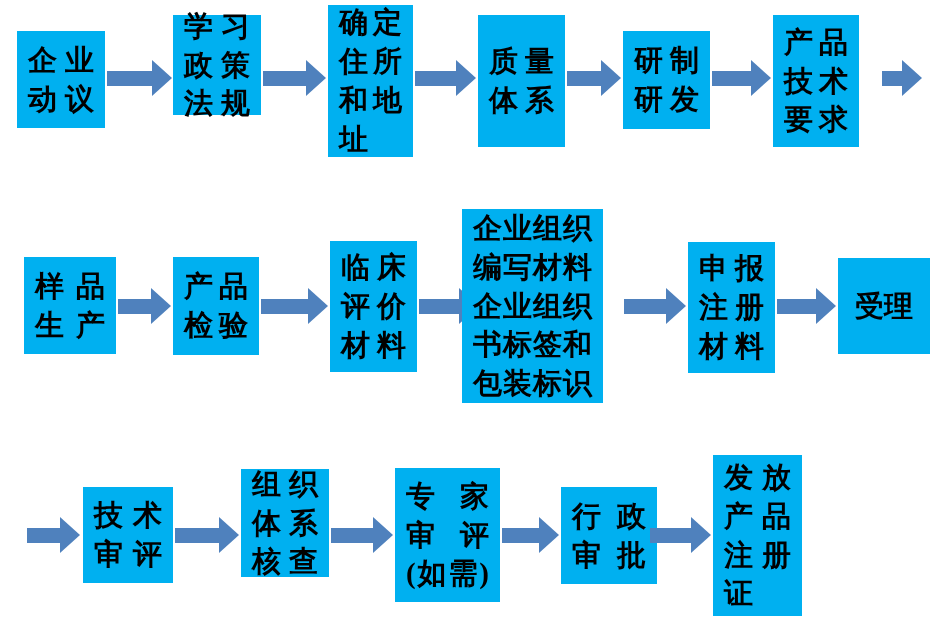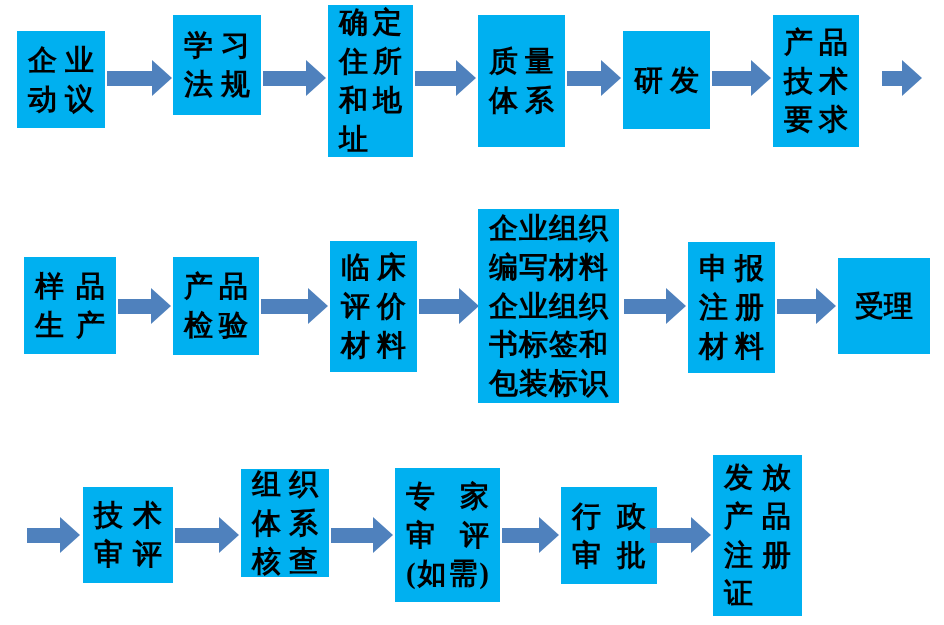--- a/index.html
+++ b/index.html
@@ -68,20 +68,21 @@
     <div class="bline">动议</div>
   </div>
 
   <div class="arrow" style="left:107px; top:78px; width:65px">
     <div class="shaft"></div>
     <div class="head"></div>
   </div>
 
   <div class="box" style="left:173px; top:15px; width:88px; height:100px">
     <div class="bline">学习</div>
+    <div class="bline">政策</div>
     <div class="bline">法规</div>
   </div>
 
   <div class="arrow" style="left:263px; top:78px; width:63px">
     <div class="shaft"></div>
     <div class="head"></div>
   </div>
 
   <div class="box" style="left:328px; top:5px; width:85px; height:152px">
     <div class="bline">确定</div>
@@ -99,20 +100,21 @@
     <div class="bline">质量</div>
     <div class="bline">体系</div>
   </div>
 
   <div class="arrow" style="left:567px; top:78px; width:54px">
     <div class="shaft"></div>
     <div class="head"></div>
   </div>
 
   <div class="box" style="left:623px; top:31px; width:87px; height:98px">
+    <div class="bline">研制</div>
     <div class="bline">研发</div>
   </div>
 
   <div class="arrow" style="left:712px; top:78px; width:59px">
     <div class="shaft"></div>
     <div class="head"></div>
   </div>
 
   <div class="box" style="left:773px; top:15px; width:86px; height:132px">
     <div class="bline">产品</div>
@@ -149,21 +151,21 @@
     <div class="bline">临床</div>
     <div class="bline">评价</div>
     <div class="bline">材料</div>
   </div>
 
   <div class="arrow" style="left:419px; top:306px; width:60px">
     <div class="shaft"></div>
     <div class="head"></div>
   </div>
 
-  <div class="box" style="left:478px; top:209px; width:141px; height:194px">
+  <div class="box" style="left:462px; top:209px; width:141px; height:194px">
     <div class="bline">企业组织</div>
     <div class="bline">编写材料</div>
     <div class="bline">企业组织</div>
     <div class="bline">书标签和</div>
     <div class="bline">包装标识</div>
   </div>
 
   <div class="arrow" style="left:624px; top:306px; width:62px">
     <div class="shaft"></div>
     <div class="head"></div>

